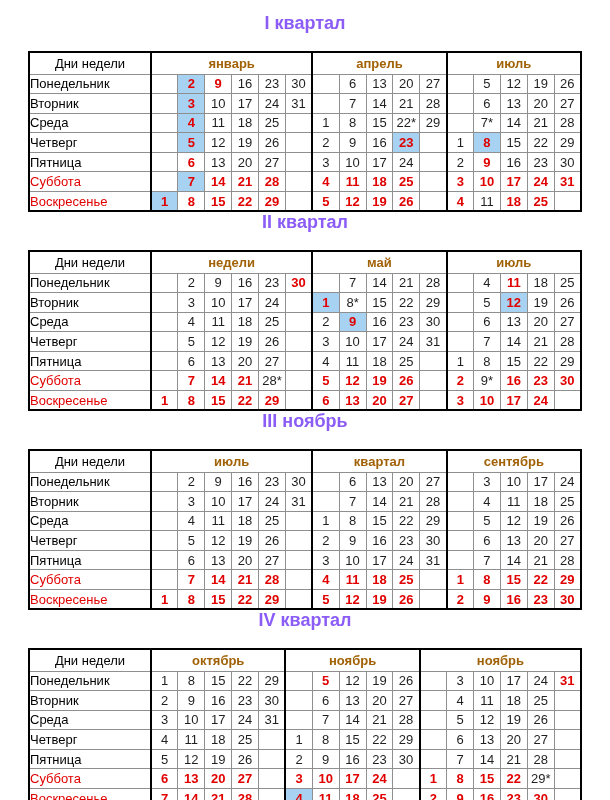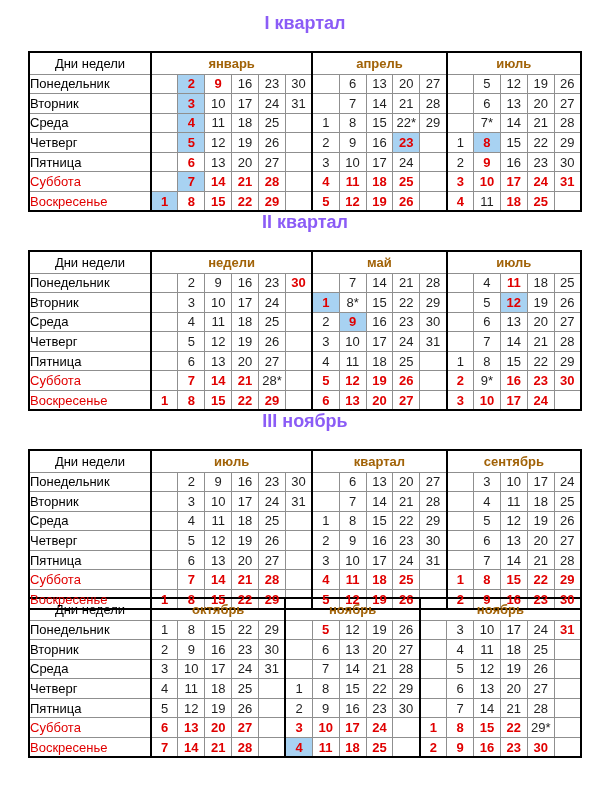--- a/index.html
+++ b/index.html
@@ -546,20 +546,21 @@
             <td class="date-cell off">9</td>
             <td class="date-cell off">16</td>
             <td class="date-cell off">23</td>
             <td class="date-cell off">30</td>
           </tr>
         </tbody>
     </table>
   </section>
 
   <section class="quarter">
+    <div class="qtitle">IV квартал</div>
     <table class="cal">
         <colgroup>
           <col class="label-col">
           <col>
           <col>
           <col>
           <col>
           <col>
           <col>
           <col>

